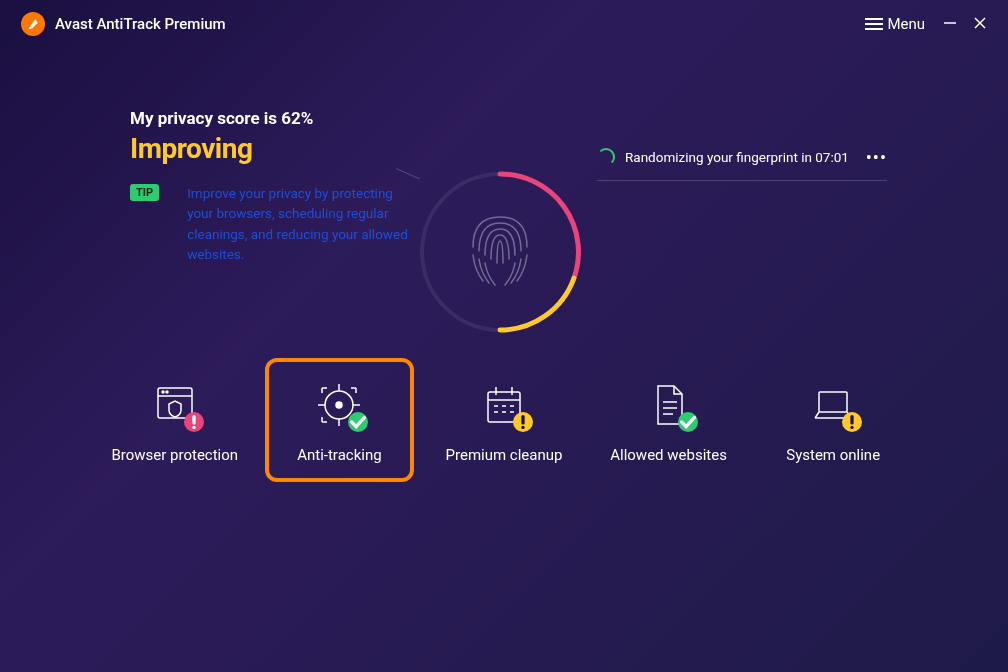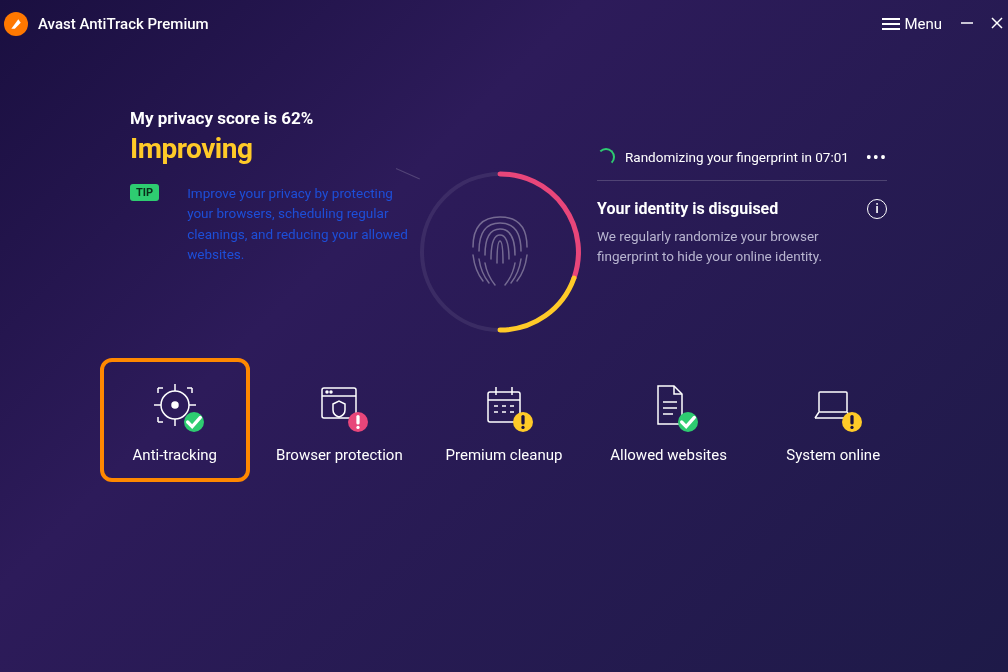--- a/index.html
+++ b/index.html
@@ -13,21 +13,21 @@
       background: linear-gradient(135deg, #1a0f40 0%, #2d1b5a 35%, #1e1a48 100%);
       font-family: -apple-system, BlinkMacSystemFont, "Segoe UI", Roboto, sans-serif;
       color: #ffffff;
       overflow: hidden;
       position: relative;
     }
     .titlebar {
       display: flex;
       justify-content: space-between;
       align-items: center;
-      padding: 12px 4px;
+      padding: 12px 21px;
       height: 48px;
     }
     .titlebar-left {
       display: flex;
       align-items: center;
       gap: 10px;
     }
     .logo {
       width: 24px;
       height: 24px;
@@ -337,30 +337,44 @@
     </svg>
   </div>
 </div>
 
 <div class="right-panel">
   <div class="randomize-row">
     <div class="spinner"></div>
     <div class="randomize-text">Randomizing your fingerprint in 07:01</div>
     <div class="more-dots">•••</div>
   </div>
-  <div class="identity-row">
-    <div class="identity-text">
-      <div class="identity-title">Your identity is disguised</div>
-      <div class="identity-desc">We regularly randomize your browser fingerprint to hide your online identity.</div>
-    </div>
-    <div class="info-icon">i</div>
-  </div>
 </div>
 
 <div class="nav-cards">
+  <div class="card">
+    <div class="card-icon">
+      <svg viewBox="0 0 46 46">
+        <g fill="none" stroke="#fff" stroke-width="1.5">
+          <rect x="6" y="6" width="34" height="30" rx="2"></rect>
+          <line x1="6" y1="14" x2="40" y2="14"></line>
+          <circle cx="11" cy="10" r="1" fill="#fff"></circle>
+          <circle cx="15" cy="10" r="1" fill="#fff"></circle>
+          <path d="M 17 22 L 23 19 L 29 22 L 29 28 Q 29 33 23 35 Q 17 33 17 28 Z"></path>
+        </g>
+      </svg>
+      <div class="status-badge alert">
+        <svg width="11" height="11" viewBox="0 0 11 11">
+            <line x1="5.5" y1="2.5" x2="5.5" y2="6" stroke="#fff" stroke-width="1.8" stroke-linecap="round"></line>
+            <circle cx="5.5" cy="8.5" r="0.9" fill="#fff"></circle>
+          </svg>
+      </div>
+    </div>
+    <div class="card-label">Browser protection</div>
+  </div>
+
   <div class="card highlighted">
     <div class="card-icon">
       <svg viewBox="0 0 46 46">
         <g fill="none" stroke="#fff" stroke-width="1.5">
           <circle cx="23" cy="23" r="14"></circle>
           <circle cx="23" cy="23" r="3" fill="#fff"></circle>
           <line x1="23" y1="2" x2="23" y2="9"></line>
           <line x1="23" y1="37" x2="23" y2="44"></line>
           <line x1="2" y1="23" x2="9" y2="23"></line>
           <line x1="37" y1="23" x2="44" y2="23"></line>
@@ -370,41 +384,20 @@
           <path d="M 40 40 L 35 40 M 40 40 L 40 35"></path>
         </g>
       </svg>
       <div class="status-badge ok">
         <svg width="11" height="11" viewBox="0 0 11 11">
             <path d="M2 5.5 L4.5 8 L9 3" stroke="#fff" stroke-width="1.8" fill="none" stroke-linecap="round"></path>
           </svg>
       </div>
     </div>
     <div class="card-label">Anti-tracking</div>
-  </div>
-
-  <div class="card">
-    <div class="card-icon">
-      <svg viewBox="0 0 46 46">
-        <g fill="none" stroke="#fff" stroke-width="1.5">
-          <rect x="6" y="6" width="34" height="30" rx="2"></rect>
-          <line x1="6" y1="14" x2="40" y2="14"></line>
-          <circle cx="11" cy="10" r="1" fill="#fff"></circle>
-          <circle cx="15" cy="10" r="1" fill="#fff"></circle>
-          <path d="M 17 22 L 23 19 L 29 22 L 29 28 Q 29 33 23 35 Q 17 33 17 28 Z"></path>
-        </g>
-      </svg>
-      <div class="status-badge alert">
-        <svg width="11" height="11" viewBox="0 0 11 11">
-            <line x1="5.5" y1="2.5" x2="5.5" y2="6" stroke="#fff" stroke-width="1.8" stroke-linecap="round"></line>
-            <circle cx="5.5" cy="8.5" r="0.9" fill="#fff"></circle>
-          </svg>
-      </div>
-    </div>
-    <div class="card-label">Browser protection</div>
   </div>
 
   <div class="card">
     <div class="card-icon">
       <svg viewBox="0 0 46 46">
         <g fill="none" stroke="#fff" stroke-width="1.5">
           <rect x="7" y="10" width="32" height="30" rx="2"></rect>
           <line x1="7" y1="18" x2="39" y2="18"></line>
           <line x1="15" y1="5" x2="15" y2="13"></line>
           <line x1="31" y1="5" x2="31" y2="13"></line>

